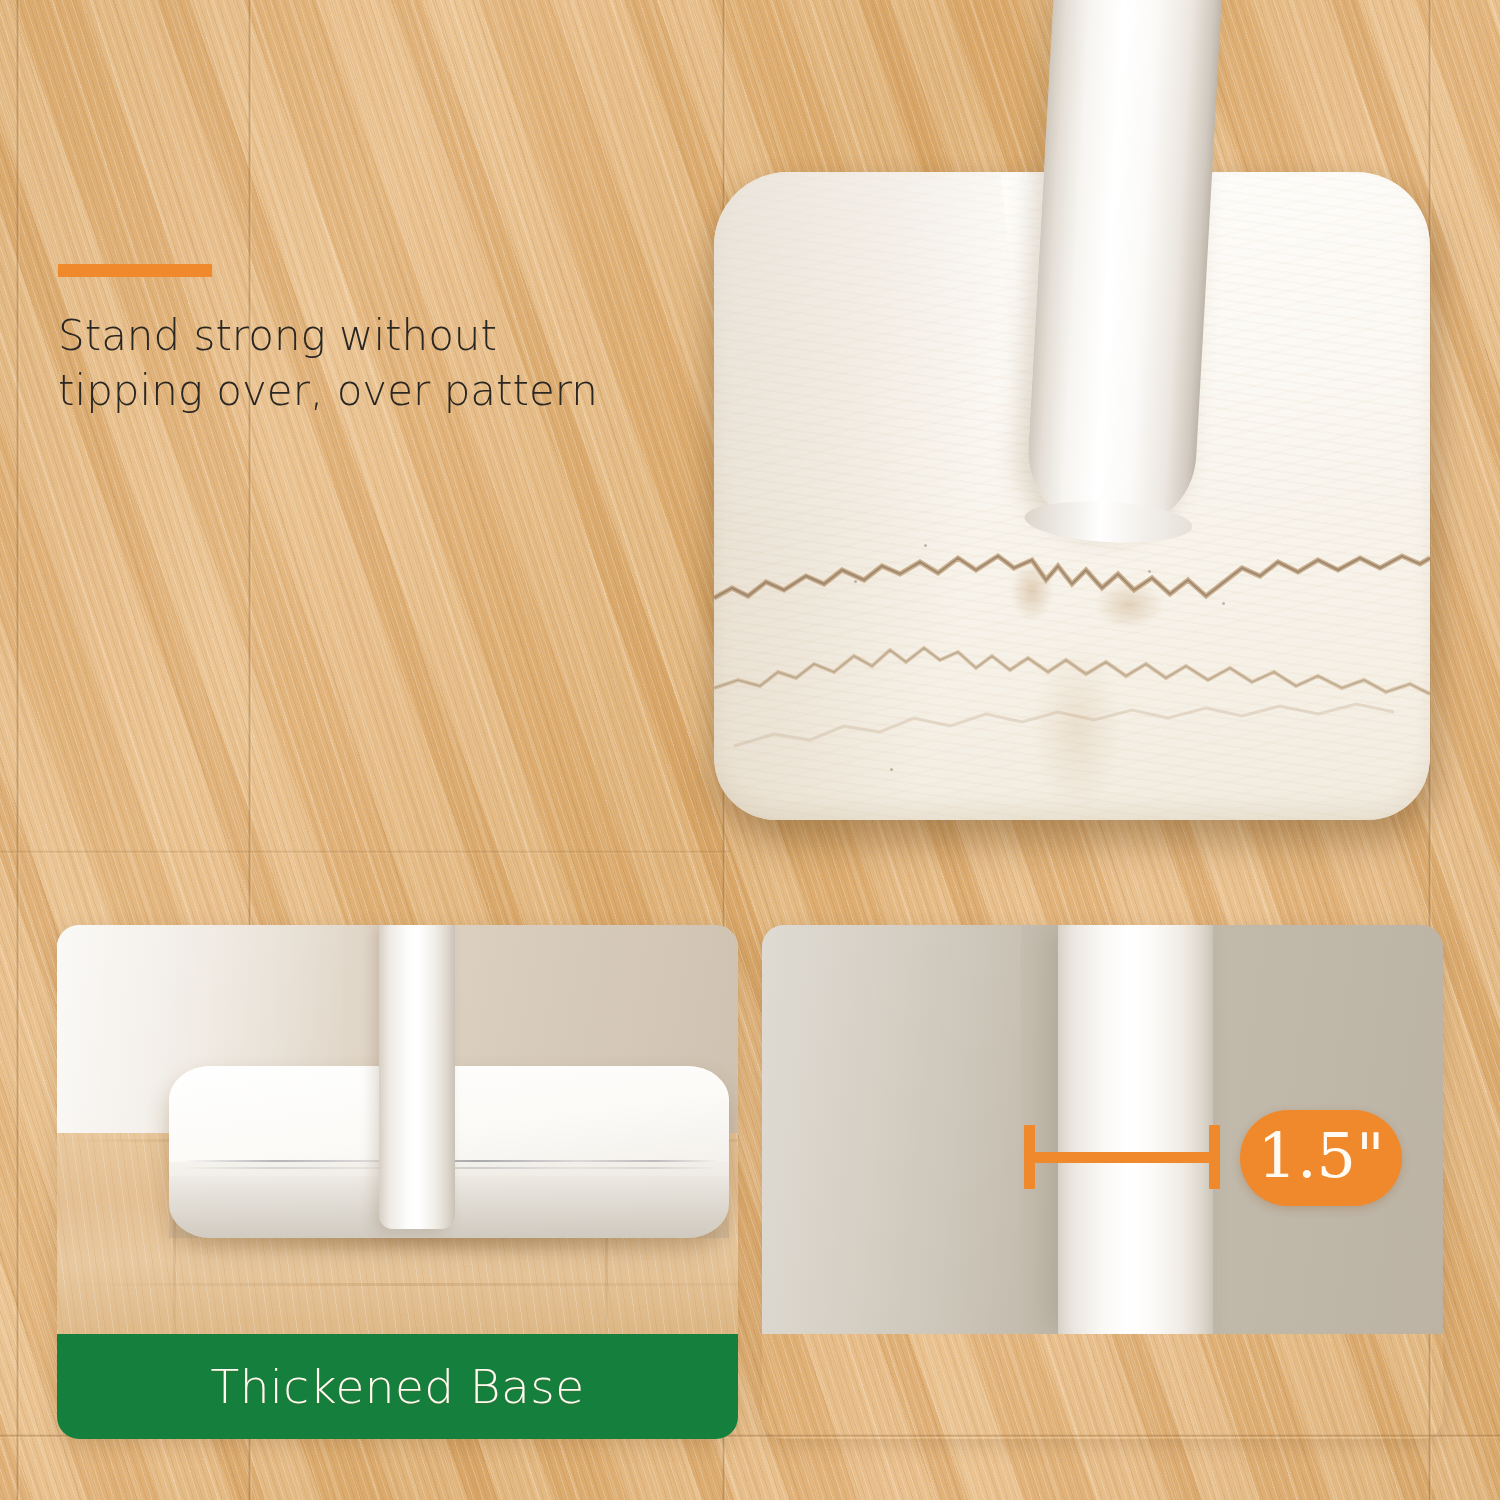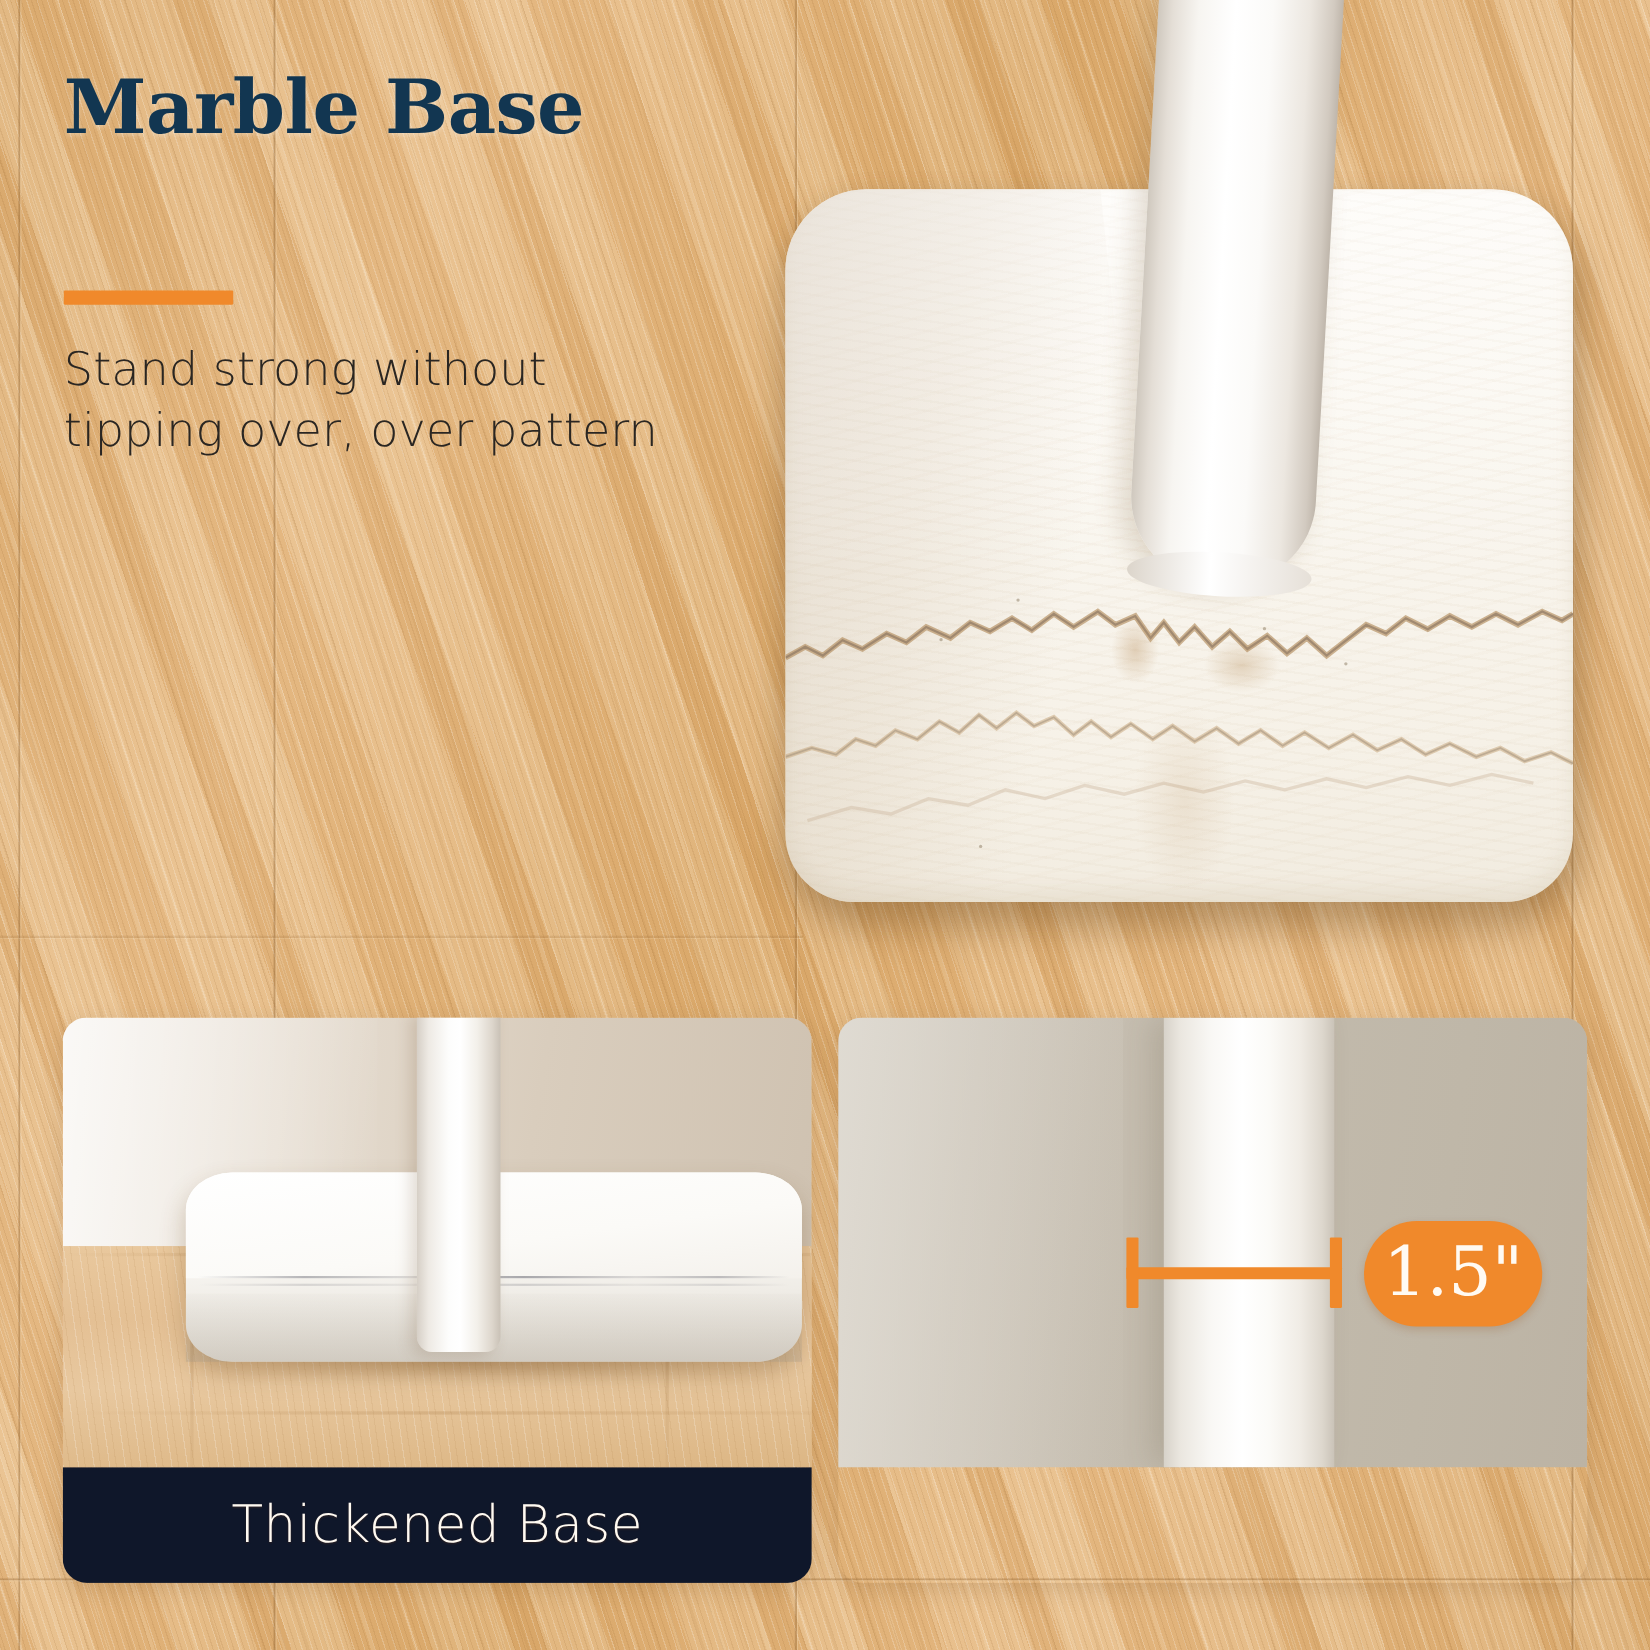--- a/index.html
+++ b/index.html
@@ -115,21 +115,21 @@
   
   .panel{
     position:absolute;
     border-radius:22px;
     overflow:hidden;
     box-shadow:0 6px 20px rgba(110,72,32,.18);
   }
   .panel-media{position:absolute;left:0;right:0;top:0;overflow:hidden;}
   .banner{
     position:absolute;left:0;right:0;bottom:0;height:105px;
-    background:#0f172a;
+    background:#15803d;
     display:flex;align-items:center;justify-content:center;
   }
   .banner span{
     color:#fffaf2;
     font-family:"DejaVu Sans", sans-serif;
     font-weight:300;
     font-size:47px;
     letter-spacing:.4px;
     text-shadow:0 1px 2px rgba(150,70,10,.25);
   }
@@ -317,21 +317,20 @@
     <span class="speck" style="left:434px;top:398px;"></span>
     <span class="speck" style="left:508px;top:430px;"></span>
     <span class="speck" style="left:176px;top:596px;"></span>
   </div>
 
   <div class="pole-hero">
     <div class="pole-hero-tip"></div>
   </div>
 
   <div class="headline">
-    <span class="l2">Marble Base</span>
   </div>
   <div class="accent"></div>
   <div class="subline">
     <span>Stand strong without</span>
     <span>tipping over, over pattern</span>
   </div>
 
   <div class="panel" style="left:57px;top:925px;width:681px;height:514px;">
     <div class="panel-media" style="height:409px;">
       <div class="wall">

